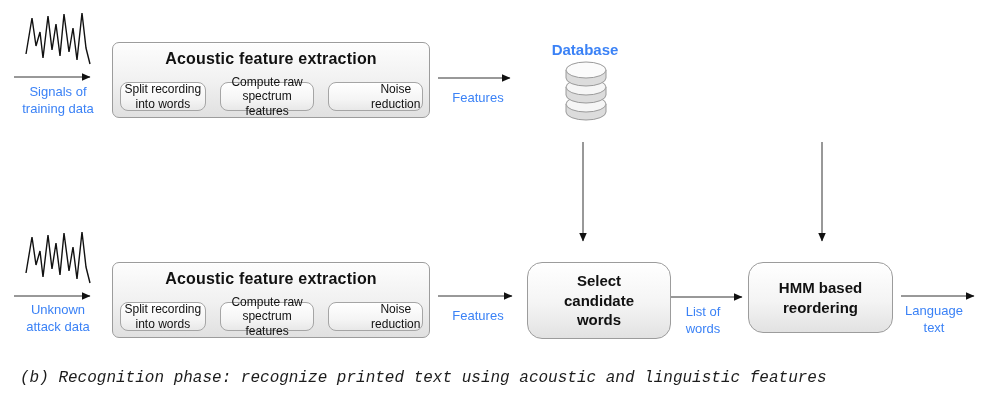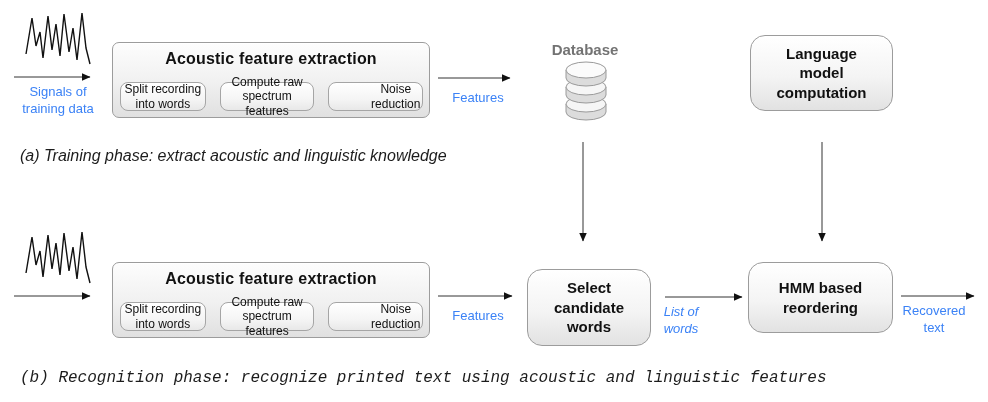--- a/index.html
+++ b/index.html
@@ -39,21 +39,21 @@
     background:linear-gradient(to bottom,#ffffff 0%,#f5f5f5 60%,#e8e8e8 100%);
     display:flex;align-items:center;justify-content:center;
     text-align:center;font-size:12px;line-height:1.2;
   }
   .step.w1{flex-basis:96px;}
   .step.w2{flex-basis:106px;}
   .step.w3{flex-basis:101px;padding-left:40px;}
   .lbl{
     position:absolute;font-size:13px;line-height:1.3;text-align:center;color:#3b82f6;
   }
-  .blbl{position:absolute;font-weight:bold;font-size:15px;text-align:center;color:#737373;}
+  .blbl{position:absolute;font-weight:bold;font-size:15px;text-align:center;color:#3b82f6;}
   .caption{
     position:absolute;left:20px;font-style:italic;font-size:16px;color:#1c1c1c;
   }
   svg{display:block;}
   #connector-layer{position:absolute;left:0;top:0;pointer-events:none;}
 </style>
 </head>
 <body>
 
 <div id="canvas">
@@ -100,52 +100,50 @@
     <g stroke="#9a9a9a" stroke-width="1">
       <path d="M3 43 v8 a20 8 0 0 0 40 0 v-8" fill="#dcdcdc"></path>
       <ellipse cx="23" cy="43" rx="20" ry="8" fill="#f6f6f6"></ellipse>
       <path d="M3 26 v8 a20 8 0 0 0 40 0 v-8" fill="#dcdcdc"></path>
       <ellipse cx="23" cy="26" rx="20" ry="8" fill="#f6f6f6"></ellipse>
       <path d="M3 9 v8 a20 8 0 0 0 40 0 v-8" fill="#dcdcdc"></path>
       <ellipse cx="23" cy="9" rx="20" ry="8" fill="#fbfbfb"></ellipse>
     </g>
   </svg>
 
-  <div class="pbox ml" style="left:750px;top:35px;width:143px;height:76px;">Language
-model
-computation</div>
 
-  <div class="caption" style="top:147px;">(a) Training phase: extract acoustic and linguistic knowledge</div>
 
   <svg class="abs" style="left:24px;top:227px;" width="68" height="58" viewBox="0 0 68 58">
     <polyline points="2,46 8,10 12,38 16,24 19,50 24,8 28,42 32,16 36,48 40,6 45,44 49,20 53,52 58,5 62,40 66,56" fill="none" stroke="#111" stroke-width="1.4"></polyline>
   </svg>
 
+  <div class="lbl ml" style="left:12px;top:302px;width:92px;">Unknown
+attack data</div>
 
   <div class="afe" style="top:262px;">
     <div class="afe-title">Acoustic feature extraction</div>
     <div class="afe-steps">
       <div class="step w1 ml">Split recording
 into words</div>
       <div class="step w2 ml">Compute raw
 spectrum features</div>
       <div class="step w3 ml">Noise reduction</div>
     </div>
   </div>
 
   <div class="lbl" style="left:443px;top:308px;width:70px;">Features</div>
 
-  <div class="pbox ml" style="left:527px;top:269px;width:124px;height:77px;">Select
+  <div class="pbox ml" style="left:527px;top:262px;width:144px;height:77px;">Select
 candidate
 words</div>
 
-  <div class="lbl ml" style="left:648px;top:304px;width:66px;font-style:italic;">List of
+  <div class="lbl ml" style="left:670px;top:304px;width:66px;">List of
 words</div>
 
   <div class="pbox ml" style="left:748px;top:262px;width:145px;height:71px;">HMM based
 reordering</div>
 
-  <div class="lbl ml" style="left:898px;top:303px;width:72px;">Recovered
+  <div class="lbl ml" style="left:898px;top:303px;width:72px;">Language
 text</div>
 
   <div class="caption" style="top:369px;font-family:Liberation Mono, monospace;">(b) Recognition phase: recognize printed text using acoustic and linguistic features</div>
 
 </div>
 
 </body></html>

